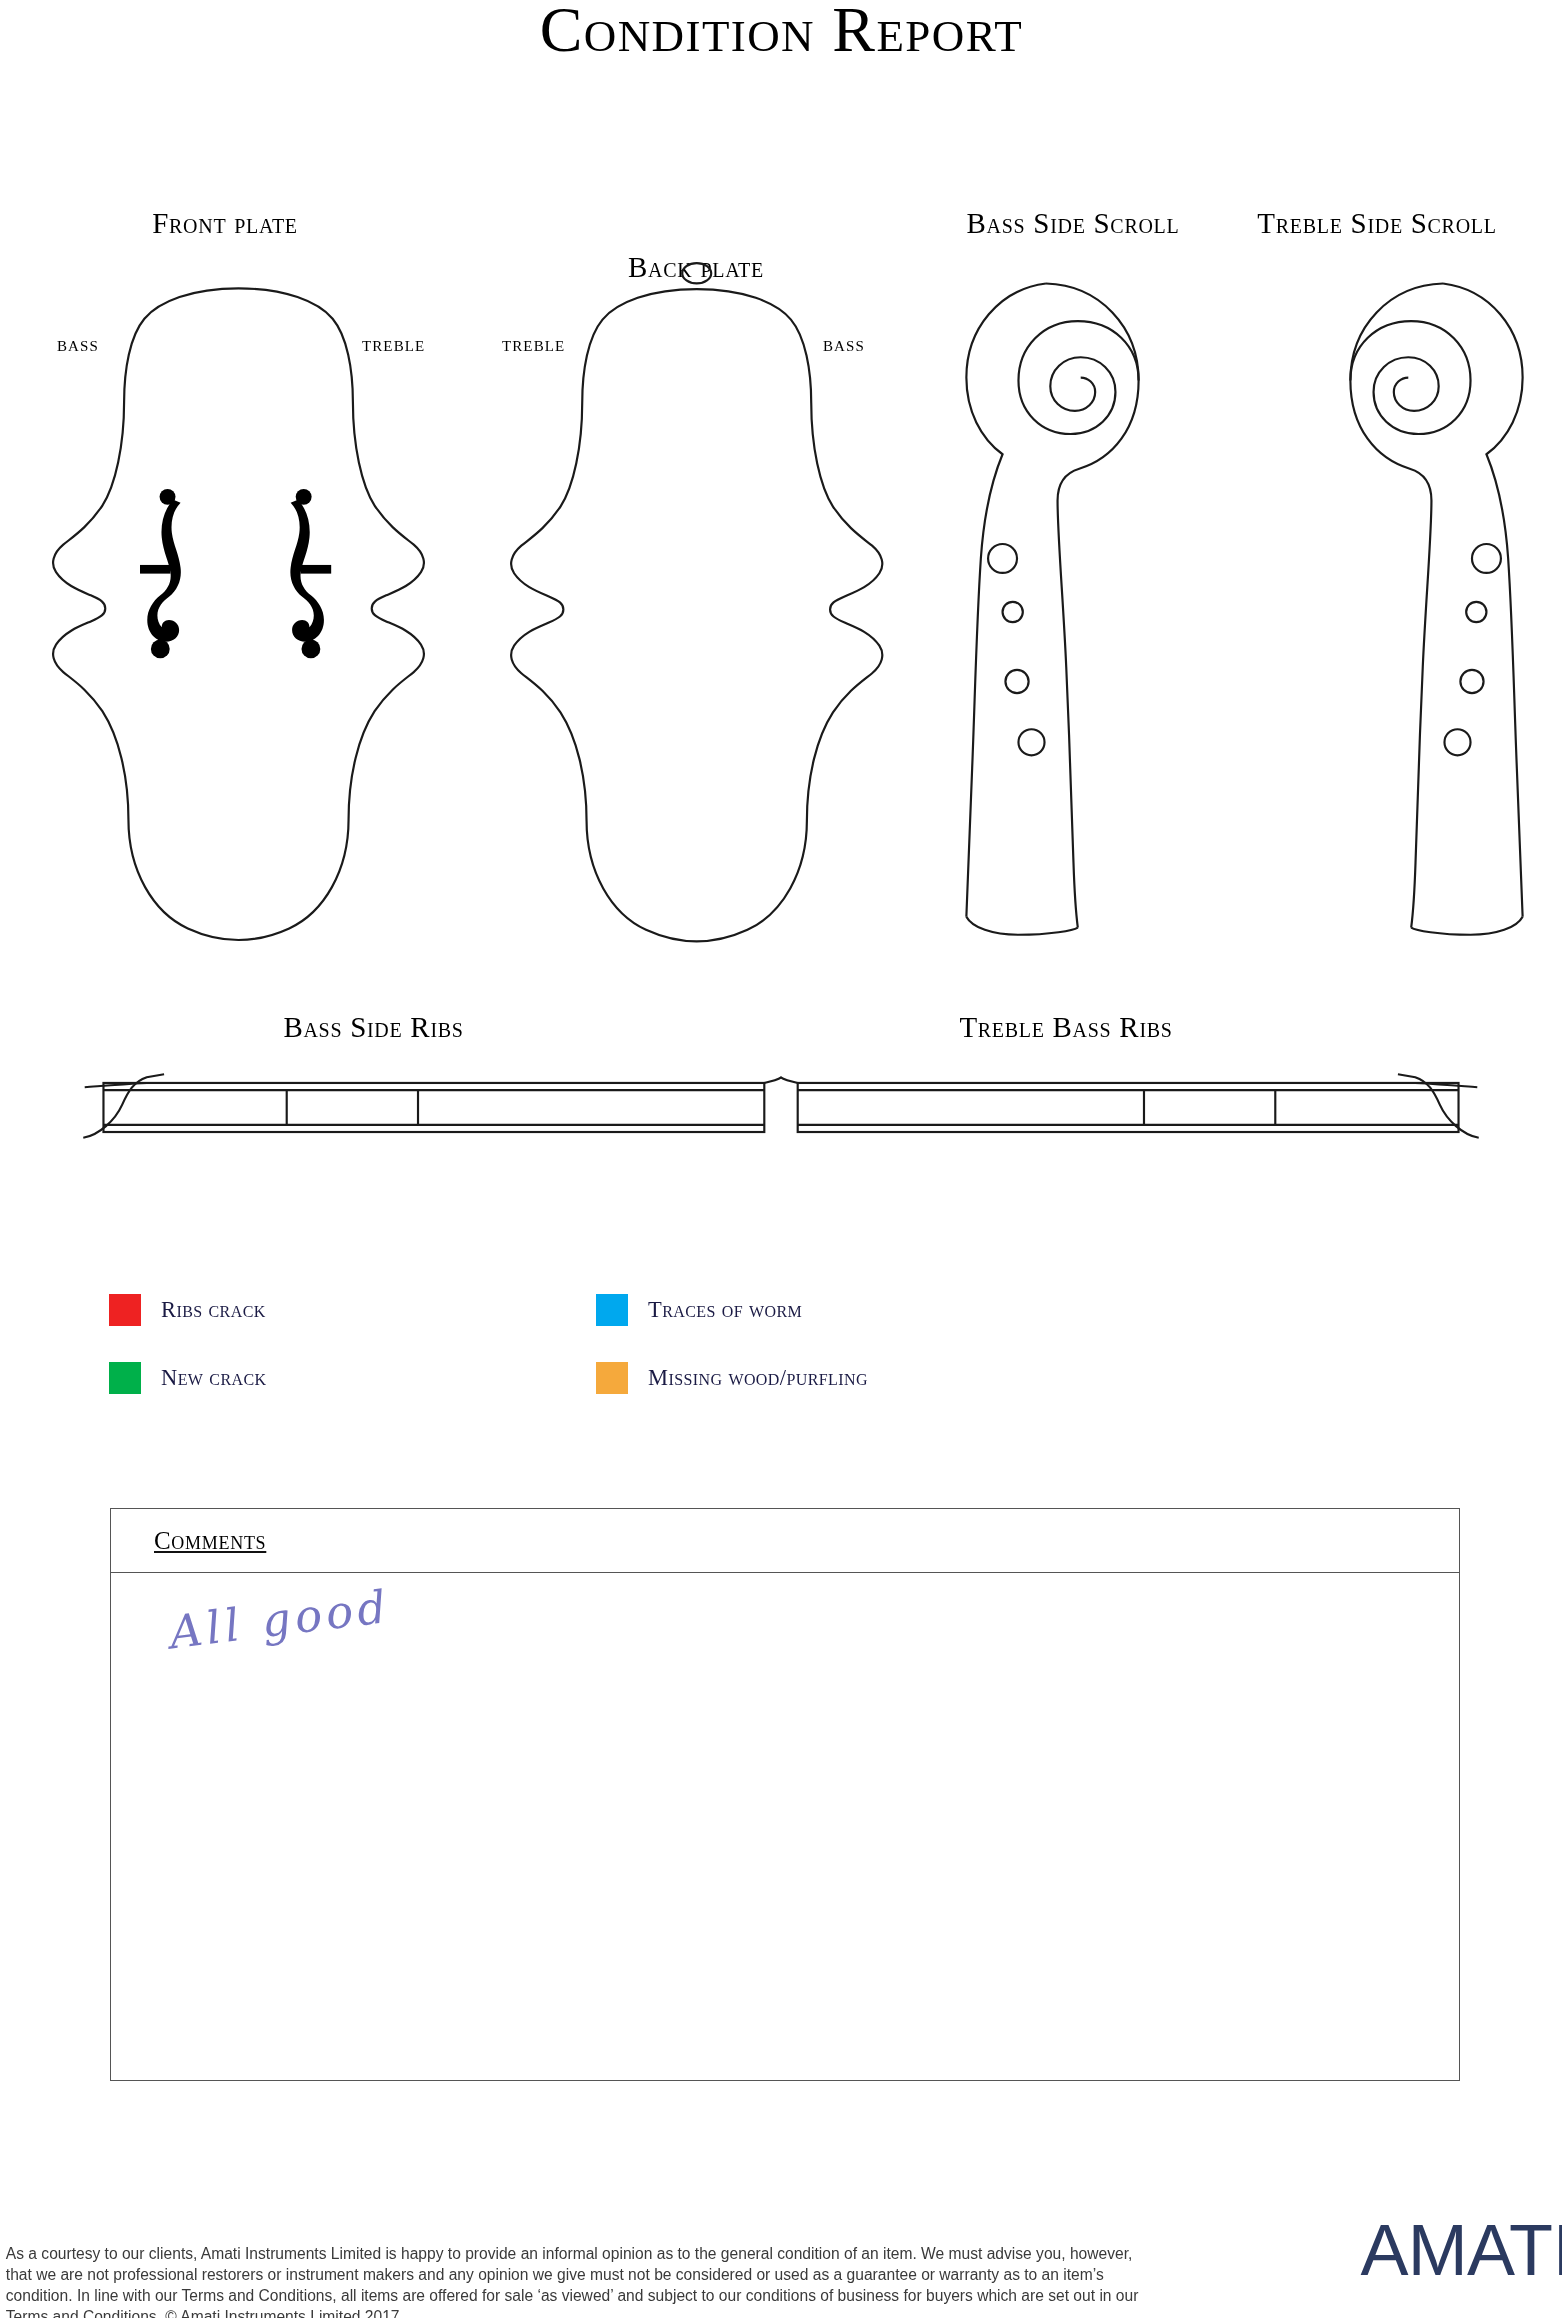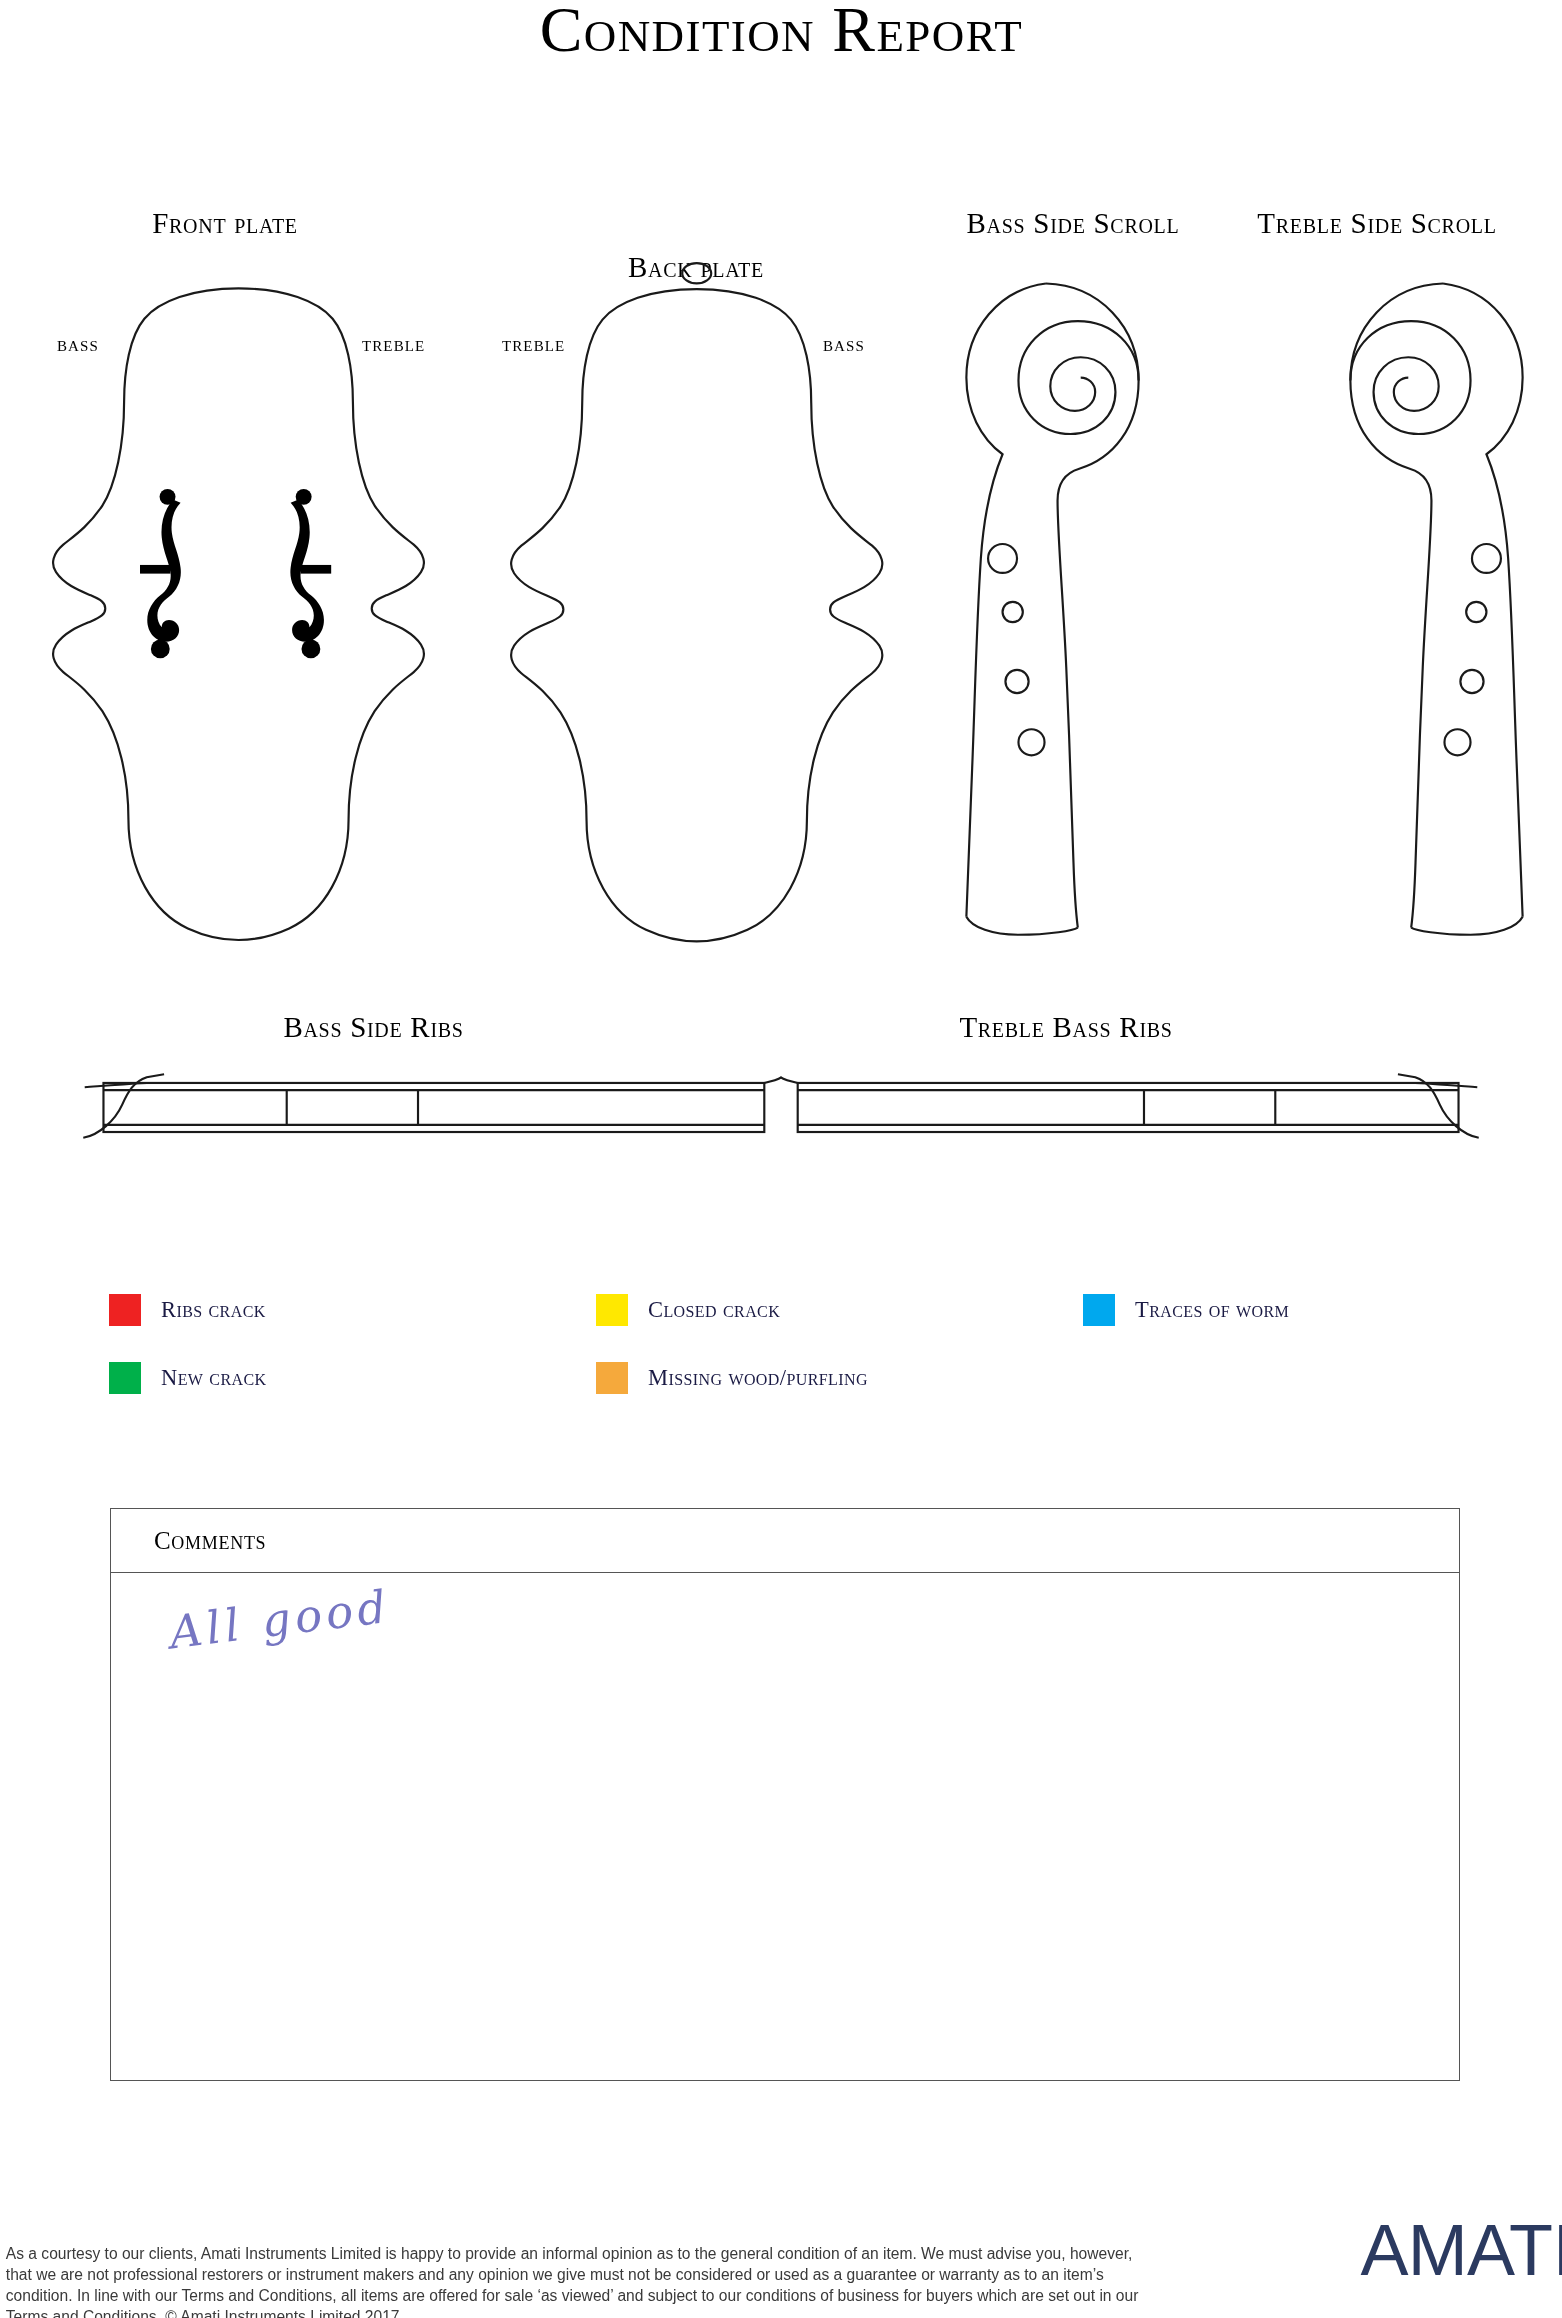--- a/index.html
+++ b/index.html
@@ -120,20 +120,21 @@
     box-sizing: border-box;
     background: #fff;
   }
   .comments-header {
     height: 64px;
     border-bottom: 1.4px solid #555;
     box-sizing: border-box;
     display: flex;
     align-items: center;
     padding-left: 43px;
+    text-decoration: underline;
   }
   .comments-title {
     font-family: "Liberation Serif", serif;
     font-variant: small-caps;
     font-size: 25px;
     letter-spacing: 0.7px;
     color: #000;
   }
   .comments-body {
     position: relative;
@@ -402,24 +403,20 @@
     </g>
   </svg>
 </div>
 
 <div class="legend">
   <div class="legend-row">
     <div class="legend-item">
       <span class="swatch" style="background:#ee2222"></span>
       <span class="legend-text">Ribs crack</span>
     </div>
-    <div class="legend-item">
-      <span class="swatch" style="background:#ffe800"></span>
-      <span class="legend-text">Closed crack</span>
-    </div>
     <div class="legend-item third">
       <span class="swatch" style="background:#00a8ee"></span>
       <span class="legend-text">Traces of worm</span>
     </div>
   </div>
   <div class="legend-row">
     <div class="legend-item">
       <span class="swatch" style="background:#00b04a"></span>
       <span class="legend-text">New crack</span>
     </div>

